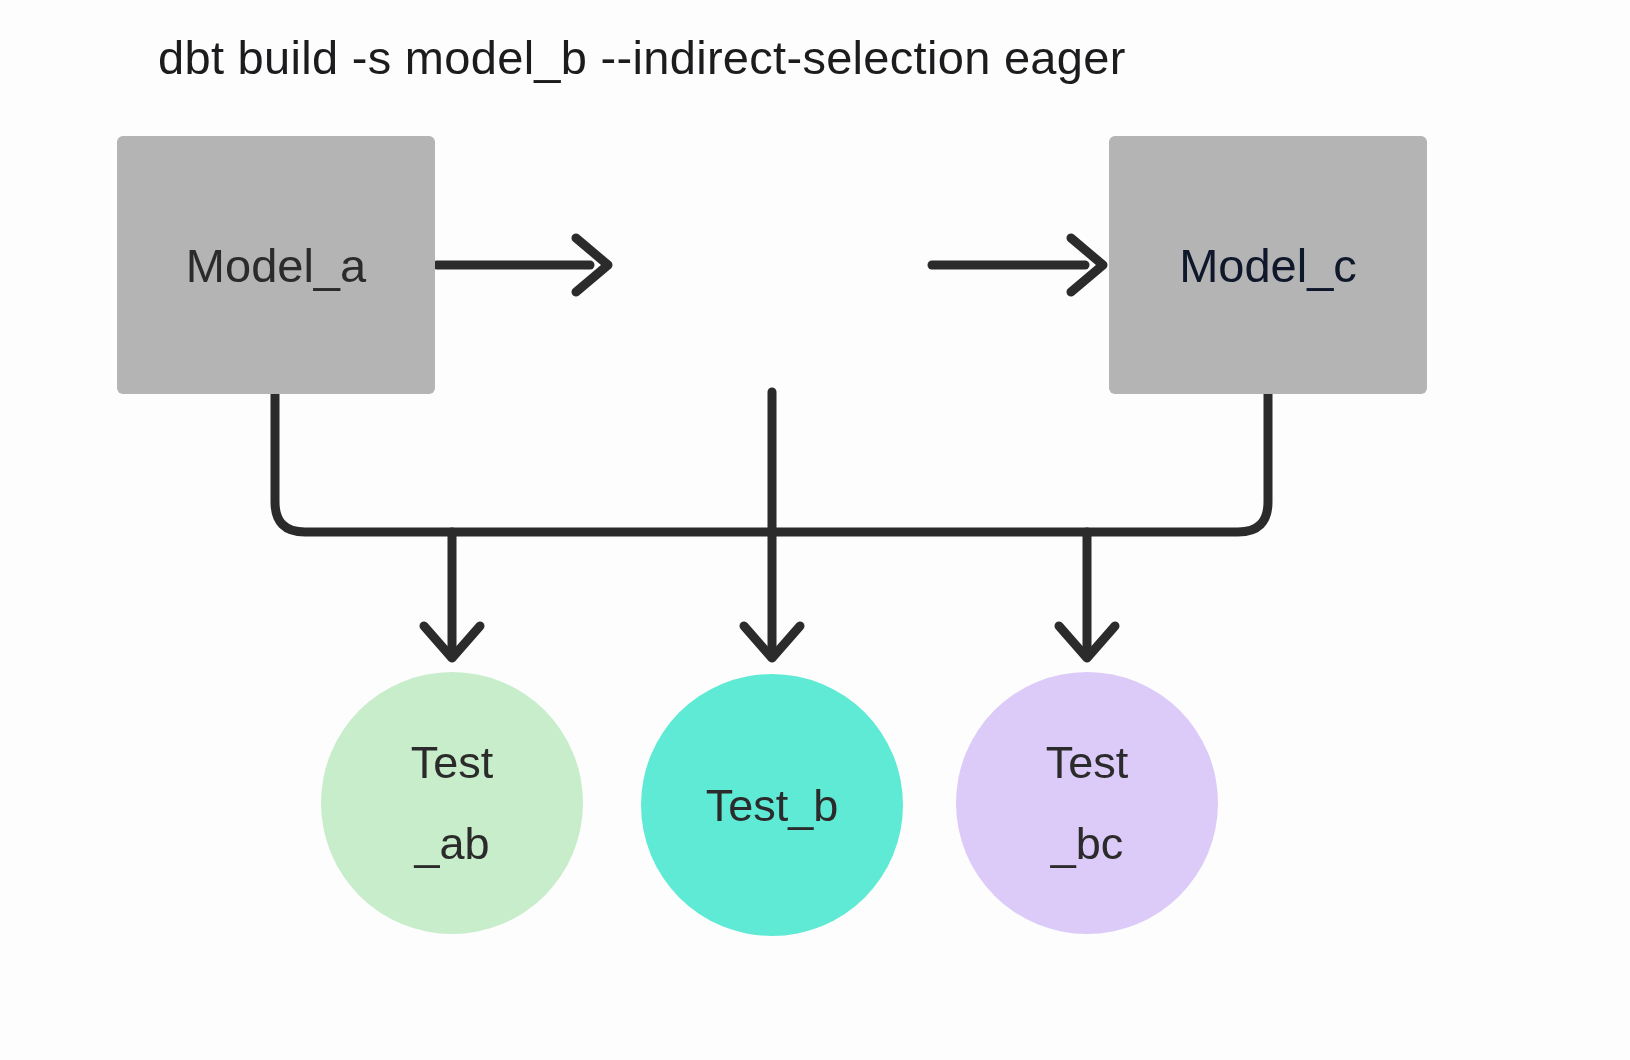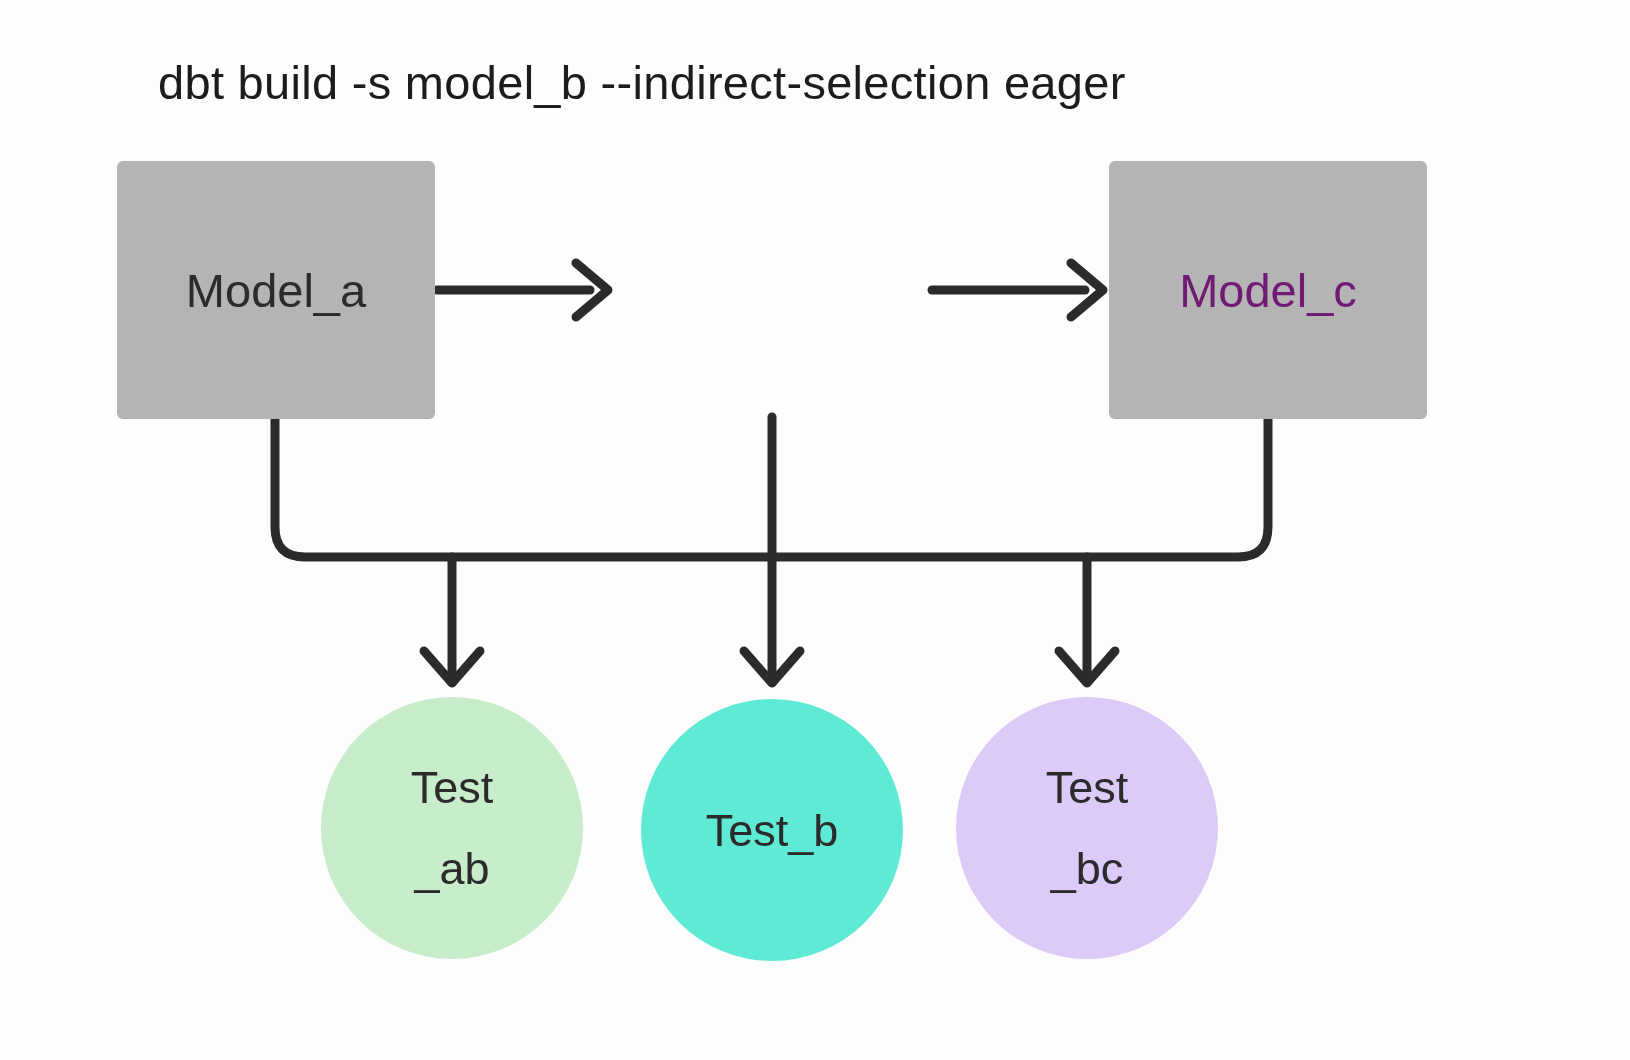--- a/index.html
+++ b/index.html
@@ -5,21 +5,20 @@
   * { margin: 0; padding: 0; box-sizing: border-box; }
   html, body { width: 1630px; height: 1060px; }
   body {
     font-family: "Liberation Sans", sans-serif;
     overflow: hidden;
   }
   .canvas {
     position: relative;
     width: 1630px;
     height: 1029px;
-    margin-top: 25px;
   }
   .title {
     position: absolute;
     left: 158px;
     top: 30px;
     font-size: 47px;
     font-weight: 500;
     letter-spacing: 0.3px;
     white-space: nowrap;
   }
@@ -88,21 +87,21 @@
       <path d="M 744 626 L 772 658 L 800 626"></path>
       <path d="M 1059 626 L 1087 658 L 1115 626"></path>
     </g>
   </svg>
 
   <div class="model" id="model-a" style="background-color: rgb(180, 180, 180); color: rgb(43, 43, 43);">
     <span>Model_a</span>
   </div>
 
 
-  <div class="model" id="model-c" style="background-color: rgb(180, 180, 180); color: #701a75;">
+  <div class="model" id="model-c" style="background-color: rgb(180, 180, 180); color: #0f172a;">
     <span>Model_c</span>
   </div>
 
   <div class="test" id="test-ab" style="background-color: rgb(200, 237, 203); color: rgb(43, 43, 43);">
     <span>Test</span>
     <span>_ab</span>
   </div>
 
   <div class="test" id="test-b" style="background-color: #5eead4; color: rgb(43, 43, 43);">
     <span>Test_b</span>

